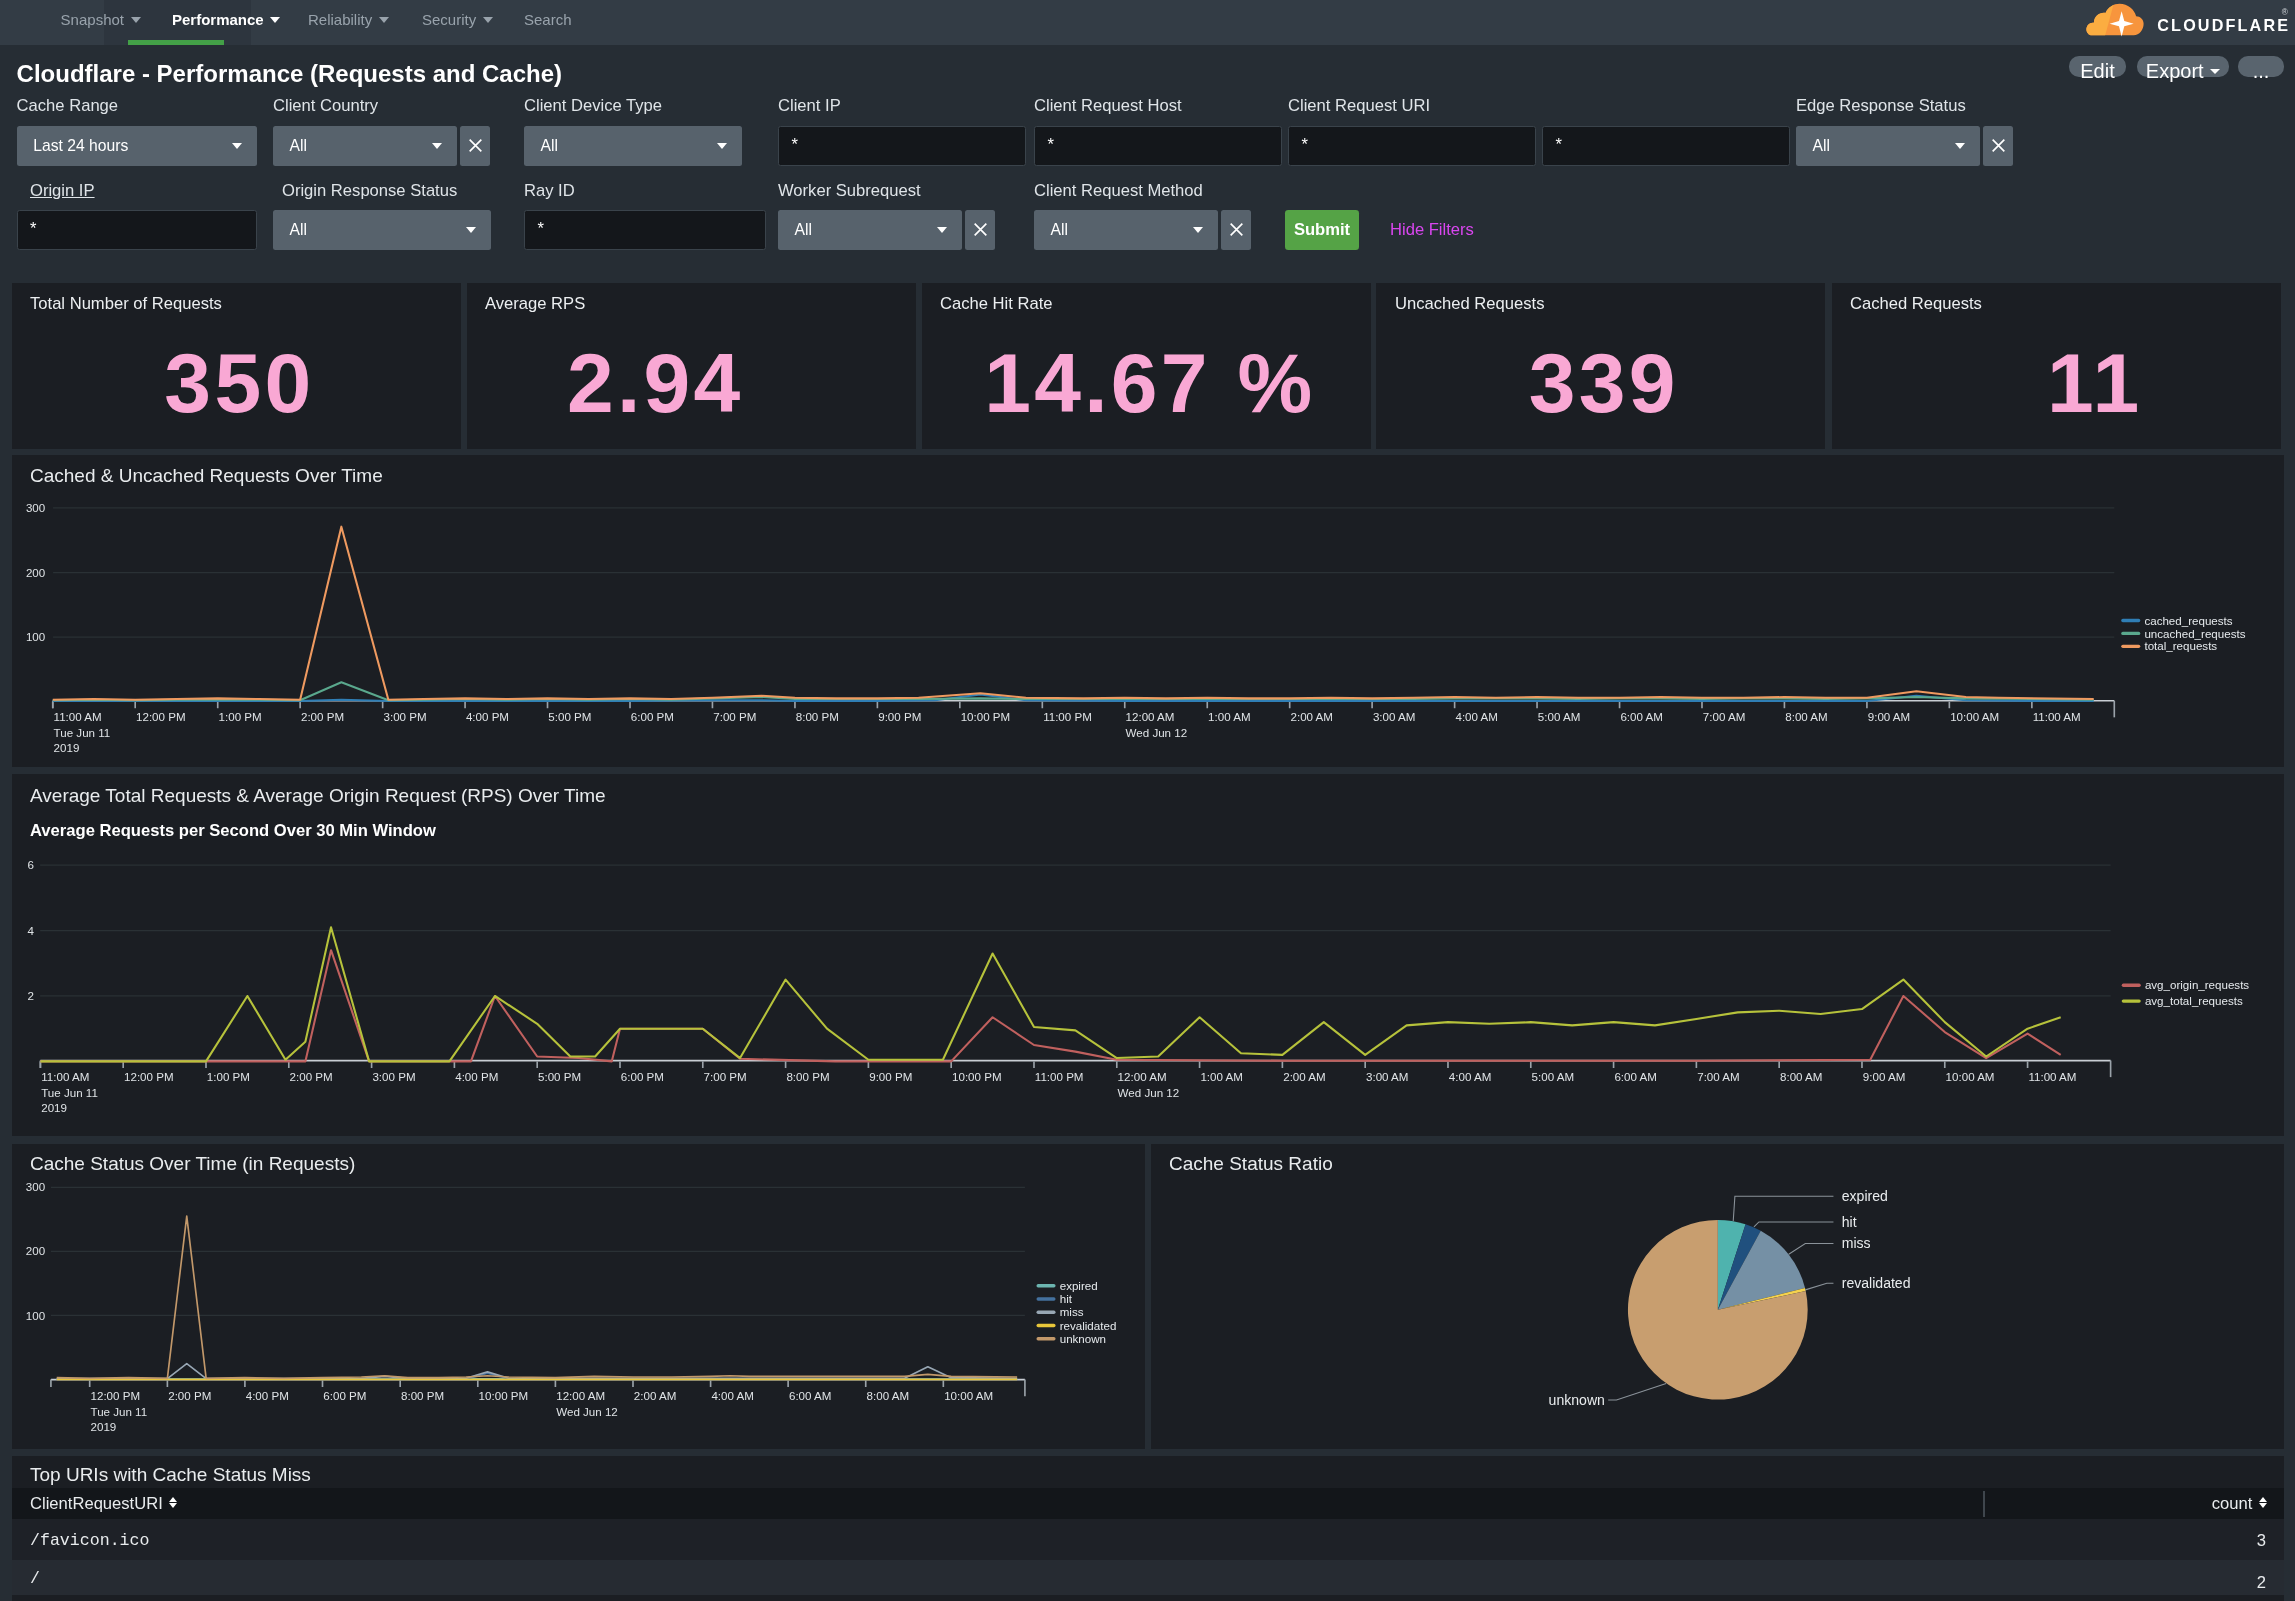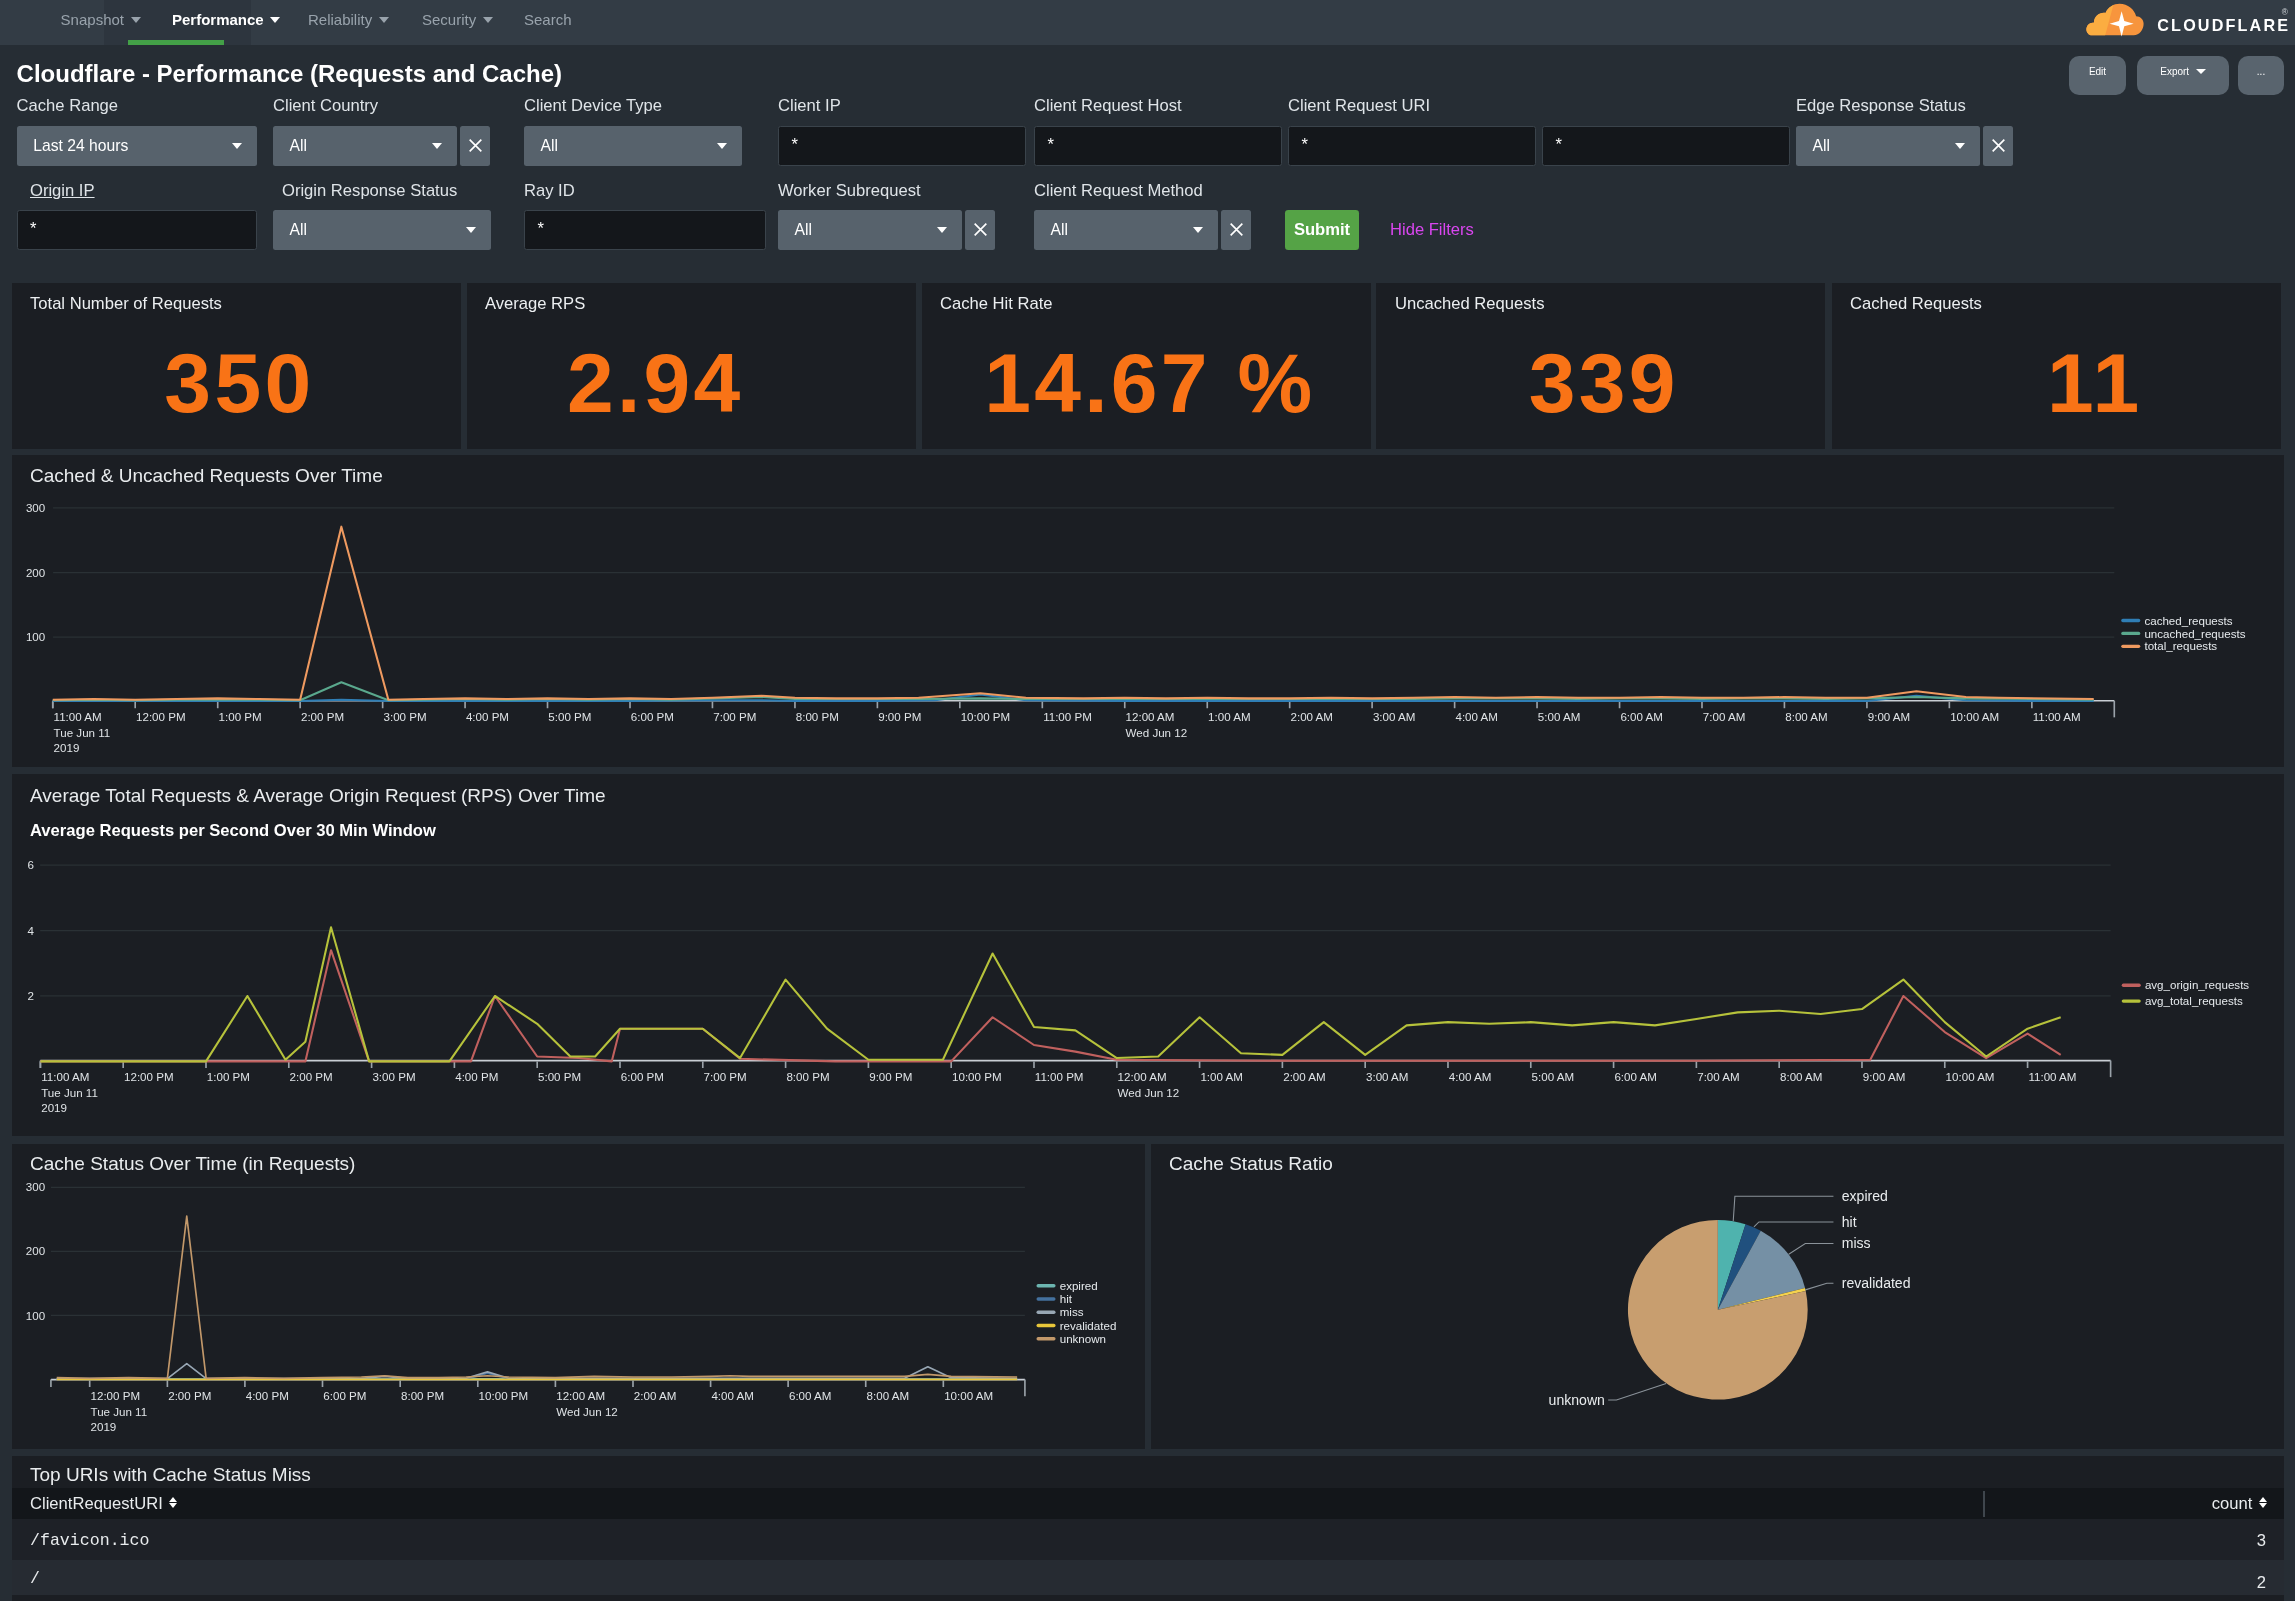--- a/index.html
+++ b/index.html
@@ -4,23 +4,23 @@
 html,body{width:2295px;height:1602px;background:#262d34;font-family:"Liberation Sans",sans-serif;overflow:hidden;position:relative;}
 .abs{position:absolute;}
 .panel{position:absolute;background:#1b1e23;}
 .ptitle{position:absolute;color:#e9ecee;font-size:19px;}
 .flabel{position:absolute;color:#dfe4e8;font-size:16.6px;}
 .sel{position:absolute;background:#57626c;border-radius:2.5px;height:40px;color:#fff;font-size:15.7px;line-height:40px;padding-left:16.6px;}
 .sel .car{position:absolute;right:15px;top:17.4px;width:0;height:0;border-left:5.4px solid transparent;border-right:5.4px solid transparent;border-top:6.6px solid #fff;}
 .xbtn{position:absolute;background:#57626c;border-radius:2.5px;height:40px;width:30px;}
 .xbtn svg{position:absolute;left:7.5px;top:12.4px;}
 .tinput{position:absolute;background:#14171b;border:1.7px solid #3a434b;border-radius:2.5px;height:40px;color:#fff;font-size:16.6px;padding-left:12.4px;line-height:36px;}
-.btn{position:absolute;background:#59646e;border-radius:10px;height:39px;color:#fff;font-size:10px;text-align:center;line-height:31px;}
+.btn{position:absolute;background:#59646e;border-radius:10px;height:21px;color:#fff;font-size:20px;text-align:center;line-height:31px;}
 .kpilabel{position:absolute;color:#eceff1;font-size:16.6px;}
-.kpinum{position:absolute;color:#f97316;font-weight:700;font-size:84px;text-align:center;letter-spacing:3.3px;text-indent:6.6px;}
+.kpinum{position:absolute;color:#f9a8d4;font-weight:700;font-size:84px;text-align:center;letter-spacing:3.3px;text-indent:6.6px;}
 .navitem{position:absolute;color:#99a3ac;font-size:15px;top:11px;margin-left:44px;}
 text{font-family:"Liberation Sans",sans-serif;}
 </style></head><body>
 
 <div class="abs" style="left:0;top:0;width:2295px;height:45px;background:#333c45;"></div>
 <div class="abs" style="left:104px;top:0;width:147px;height:45px;background:#2d353e;"></div>
 <div class="navitem" style="left:16.6px;">Snapshot<span style="display:inline-block;width:0;height:0;border-left:5.8px solid transparent;border-right:5.8px solid transparent;border-top:6.6px solid #99a3ac;margin-left:6.6px;vertical-align:middle;margin-top:-2.5px;"></span></div>
 <div class="navitem" style="left:128px;color:#fff;font-weight:700;">Performance<span style="display:inline-block;width:0;height:0;border-left:5.8px solid transparent;border-right:5.8px solid transparent;border-top:6.6px solid #fff;margin-left:6.6px;vertical-align:middle;margin-top:-2.5px;"></span></div>
 <div class="navitem" style="left:264px;">Reliability<span style="display:inline-block;width:0;height:0;border-left:5.8px solid transparent;border-right:5.8px solid transparent;border-top:6.6px solid #99a3ac;margin-left:6.6px;vertical-align:middle;margin-top:-2.5px;"></span></div>
 <div class="navitem" style="left:378px;">Security<span style="display:inline-block;width:0;height:0;border-left:5.8px solid transparent;border-right:5.8px solid transparent;border-top:6.6px solid #99a3ac;margin-left:6.6px;vertical-align:middle;margin-top:-2.5px;"></span></div>

